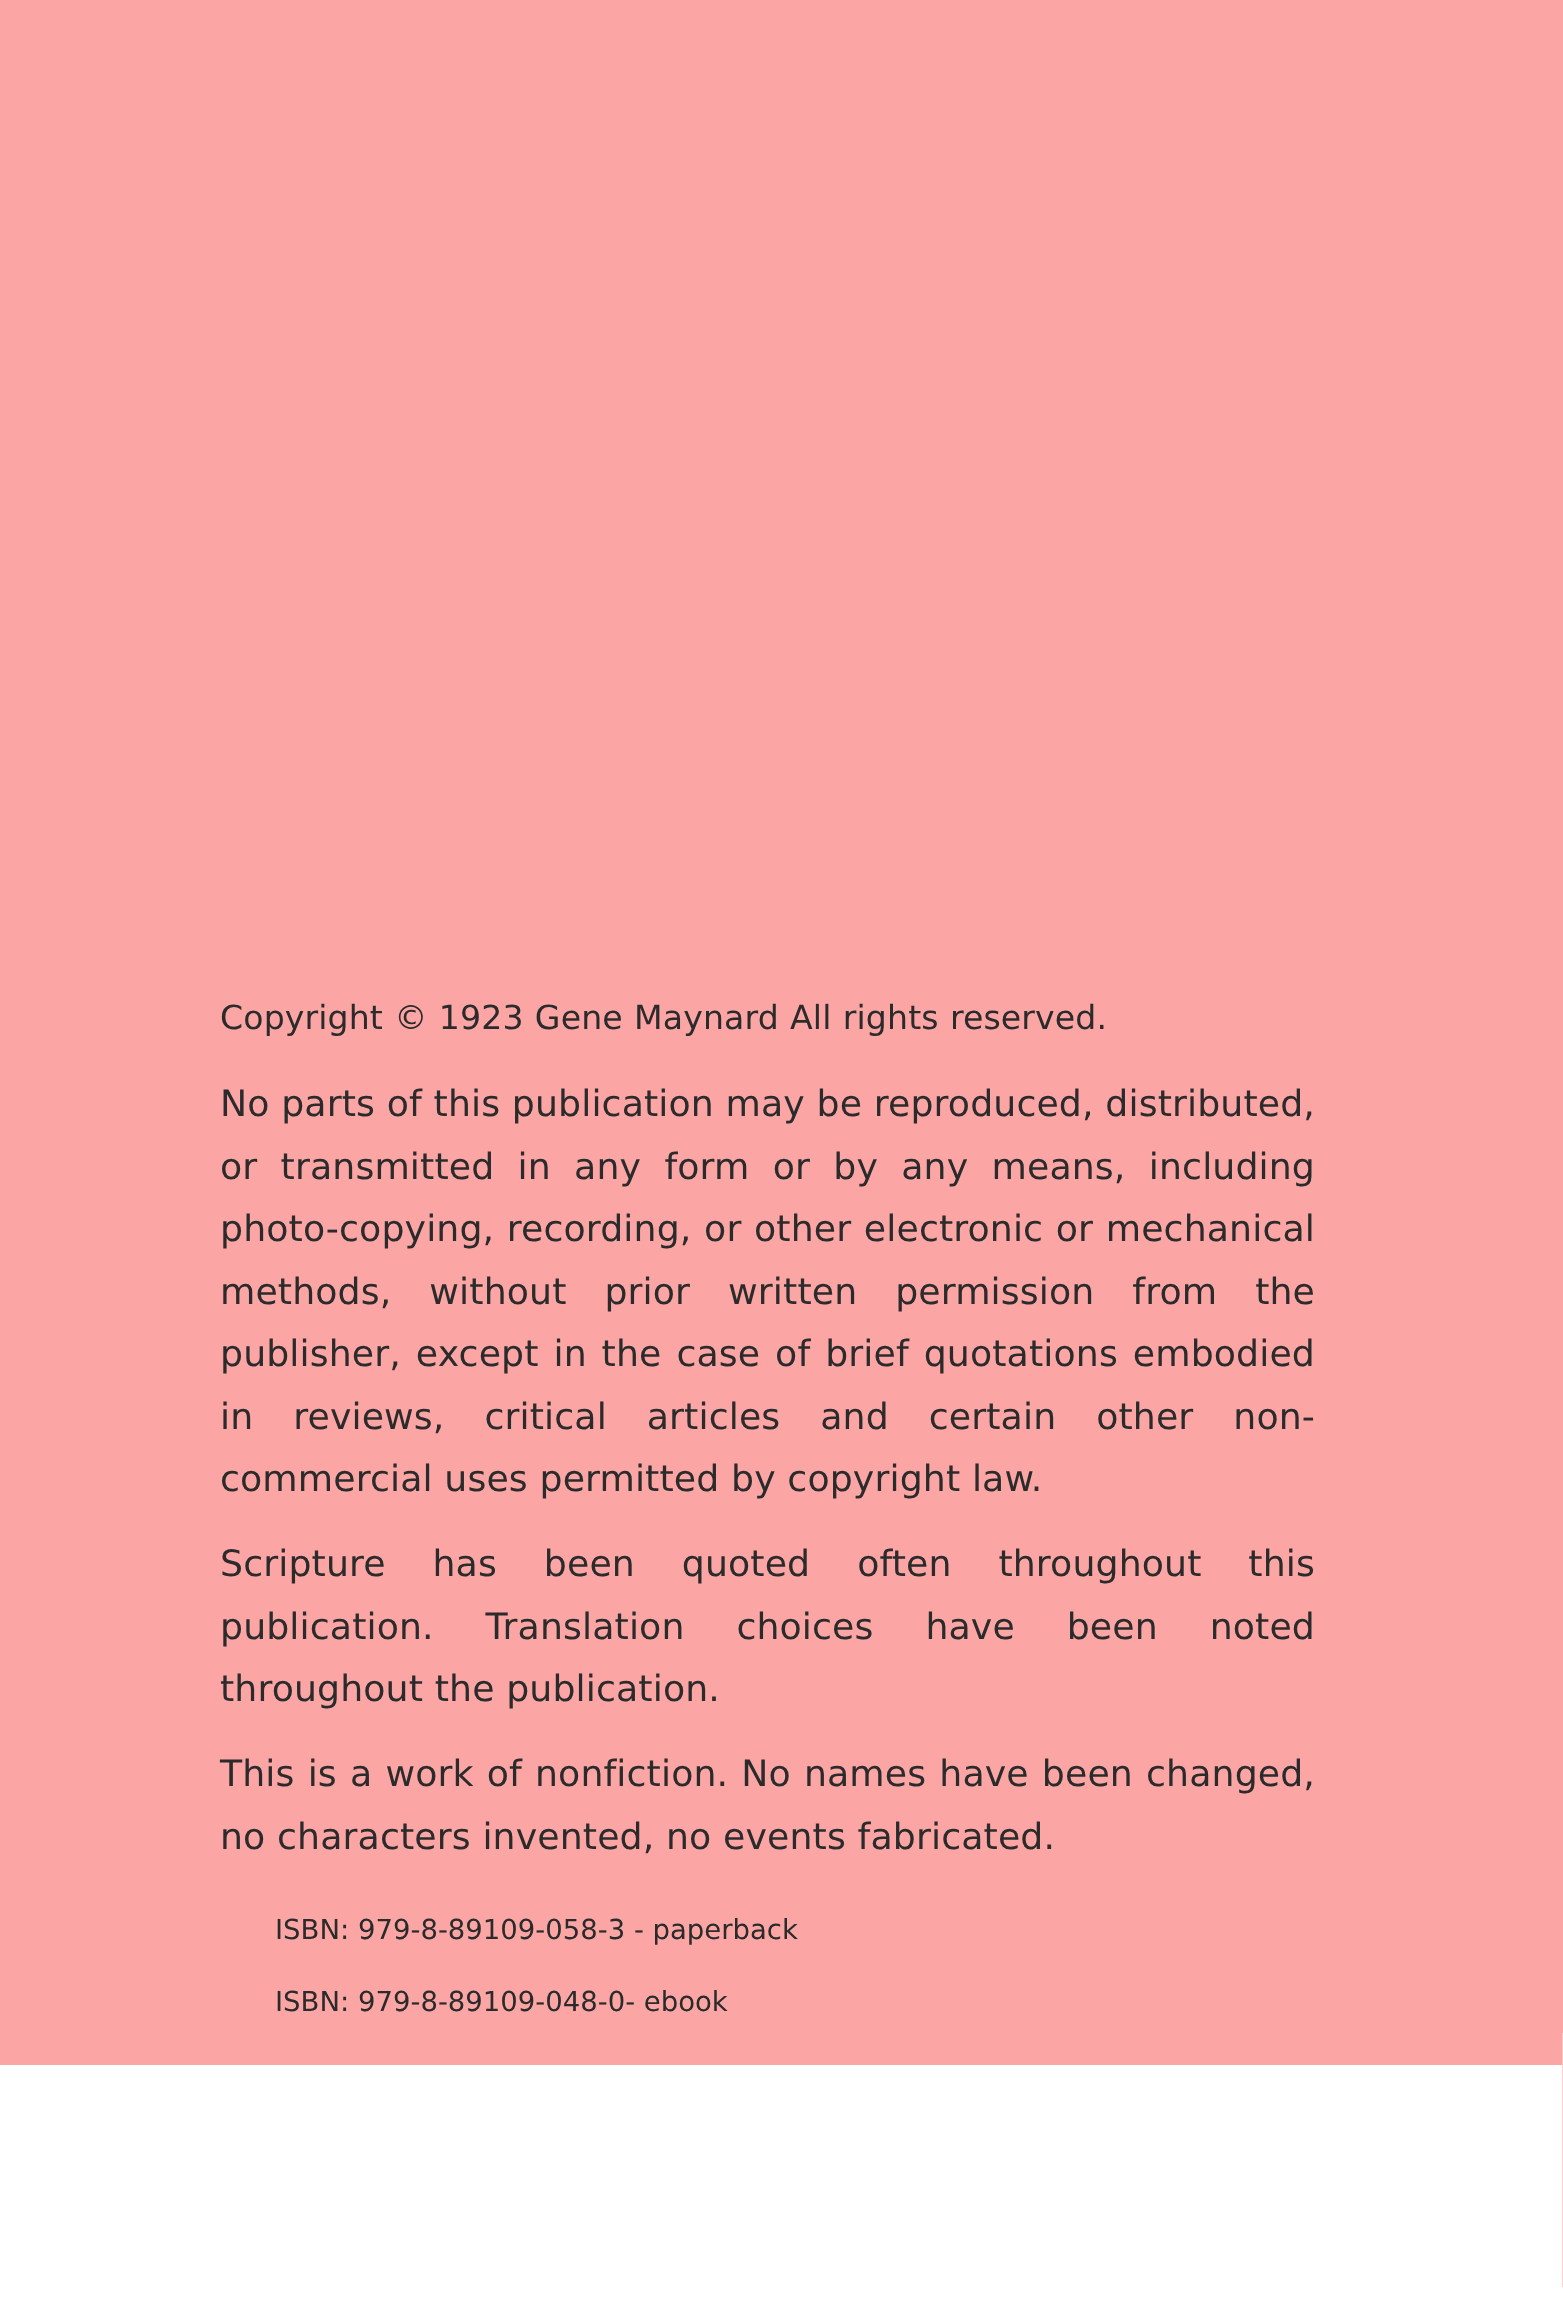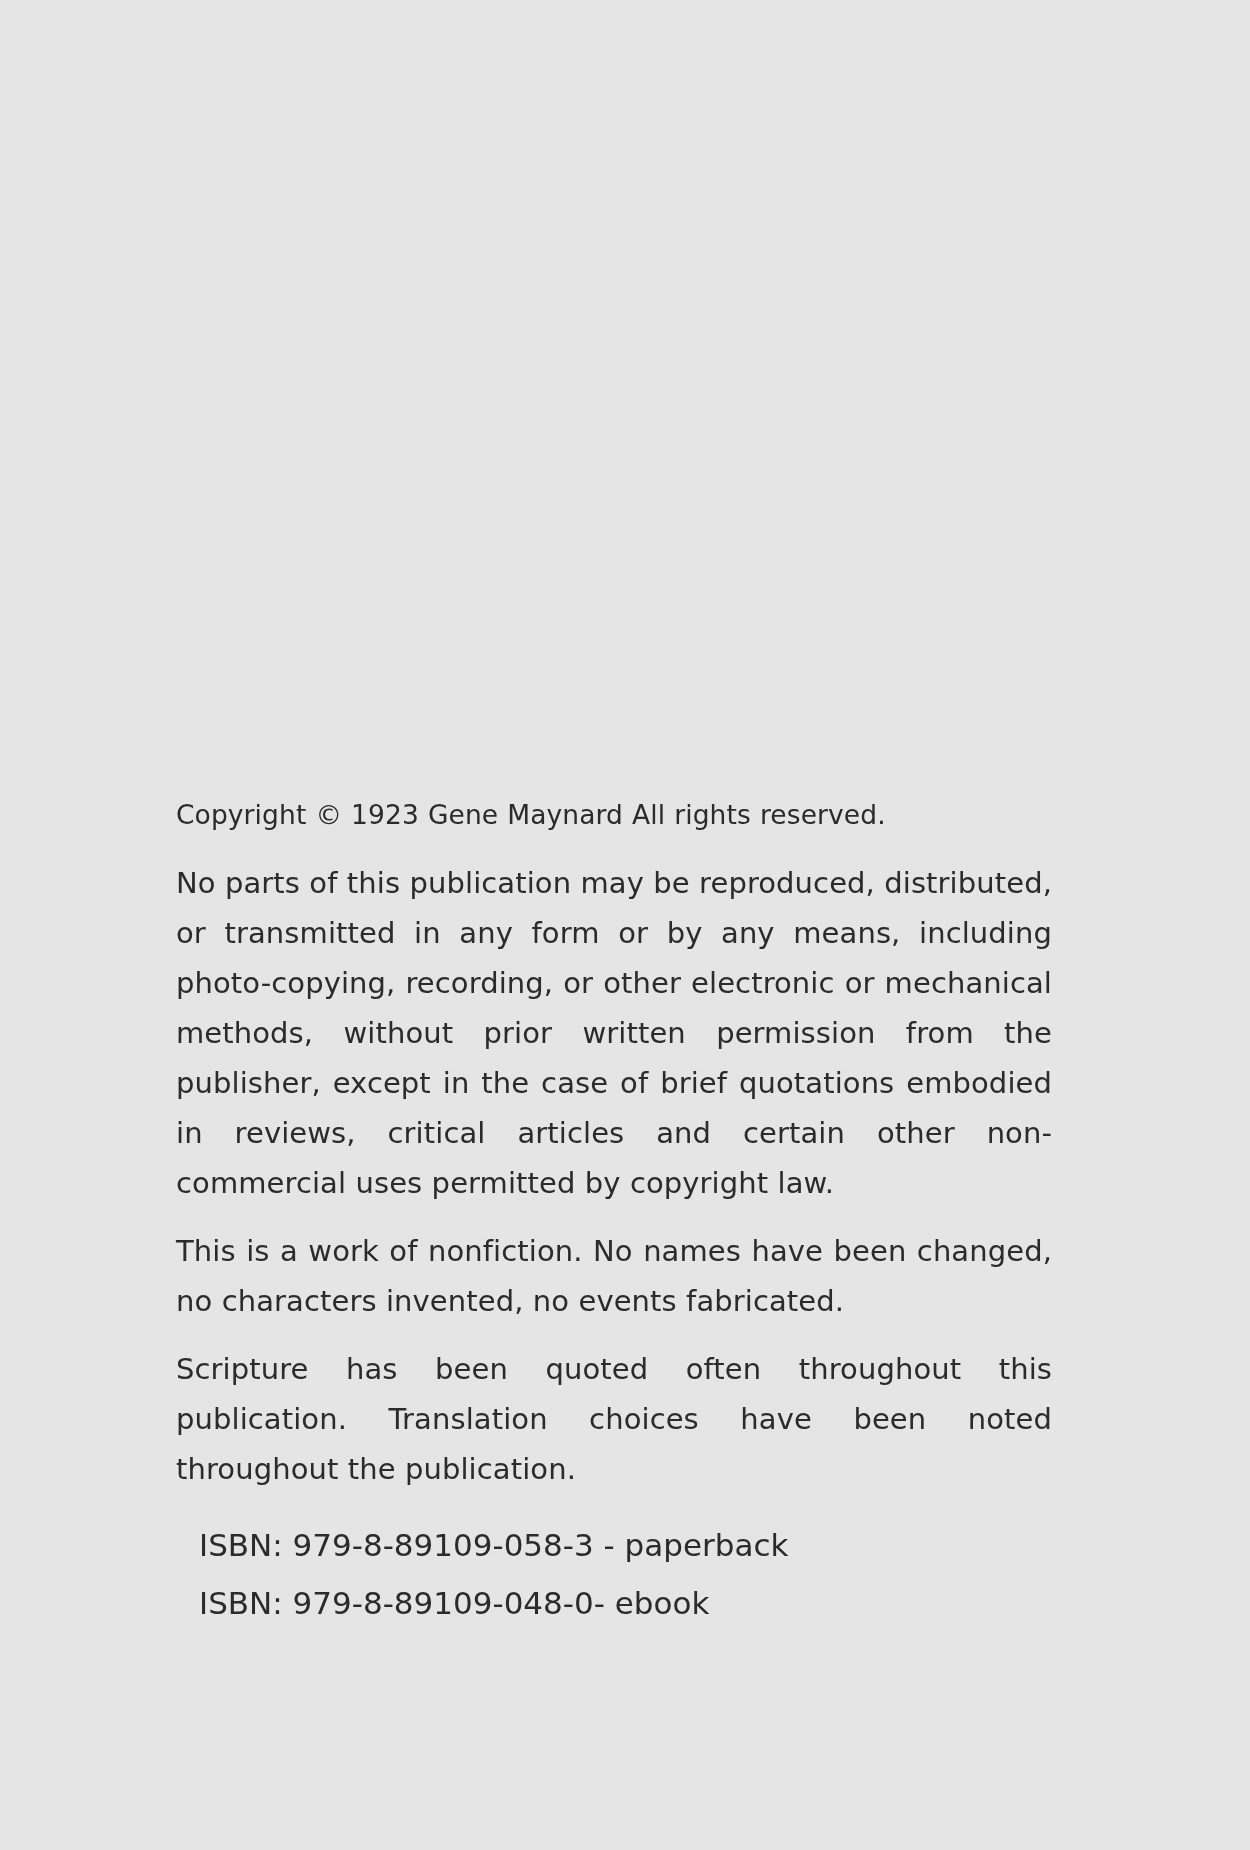--- a/index.html
+++ b/index.html
@@ -11,22 +11,22 @@
     height: 1850px;
     background: #ffffff;
     font-family: "DejaVu Sans", sans-serif;
     -webkit-font-smoothing: antialiased;
     overflow: hidden;
   }
 
   .page {
     position: relative;
     width: 1250px;
-    height: 1850px;
-    background: #e5e5e5;
+    height: 1652px;
+    background: #fca5a5;
     box-sizing: border-box;
   }
 
   
   .page-top-blank {
     height: 790px;
   }
 
   .text-block {
     position: absolute;
@@ -60,43 +60,43 @@
     text-align: justify;
   }
 
   .isbn-list {
     margin: 22px 0 0 0;
     padding: 0;
     list-style: none;
   }
 
   .isbn-list li {
-    margin: 0 0 0 23px;
-    font-size: 31px;
+    margin: 0 0 0 44px;
+    font-size: 22px;
     line-height: 58px;
     color: #2b2b2b;
     white-space: nowrap;
   }
 </style>
 </head>
 <body>
 
 <div class="page">
 
   <div class="page-top-blank"></div>
 
   <div class="text-block">
 
     <p class="copy-line">Copyright © 1923 Gene Maynard All rights reserved.</p>
 
     <p class="body-para">No parts of this publication may be reproduced, distributed, or transmitted in any form or by any means, including photo-copying, recording, or other electronic or mechanical methods, without prior written permission from the publisher, except in the case of brief quotations embodied in reviews, critical articles and certain other non-commercial uses permitted by copyright law.</p>
 
+    <p class="body-para last-full">Scripture has been quoted often throughout this publication. Translation choices have been noted throughout the publication.</p>
+
     <p class="body-para">This is a work of nonfiction. No names have been changed, no characters invented, no events fabricated.</p>
-
-    <p class="body-para last-full">Scripture has been quoted often throughout this publication. Translation choices have been noted throughout the publication.</p>
 
     <ul class="isbn-list">
       <li>ISBN: 979-8-89109-058-3 - paperback</li>
       <li>ISBN: 979-8-89109-048-0- ebook</li>
     </ul>
 
   </div>
 </div>
 
 </body></html>

